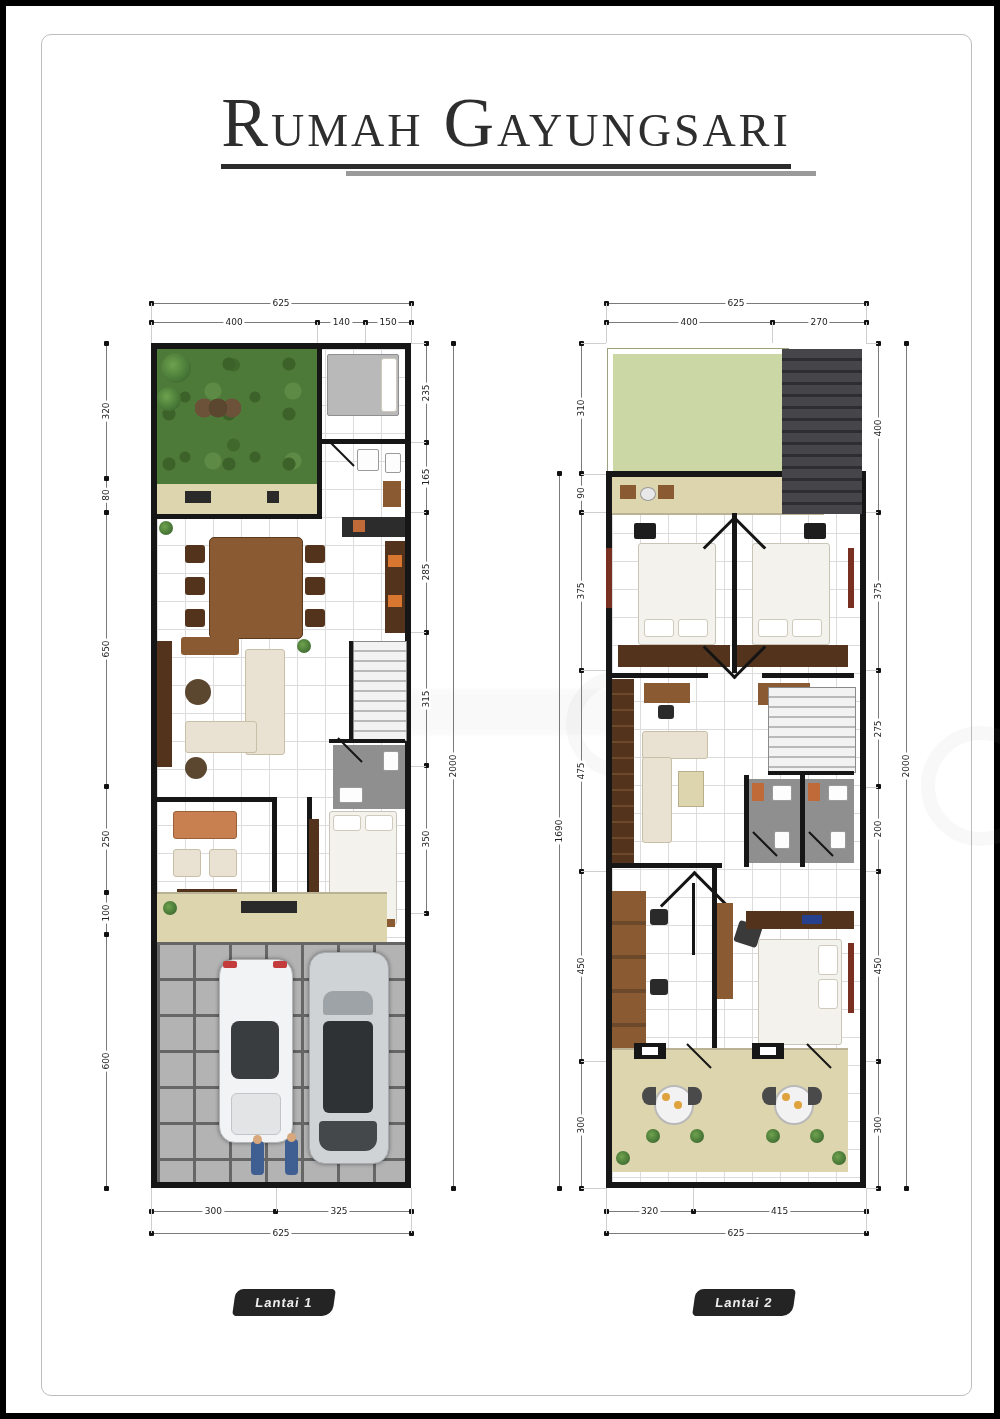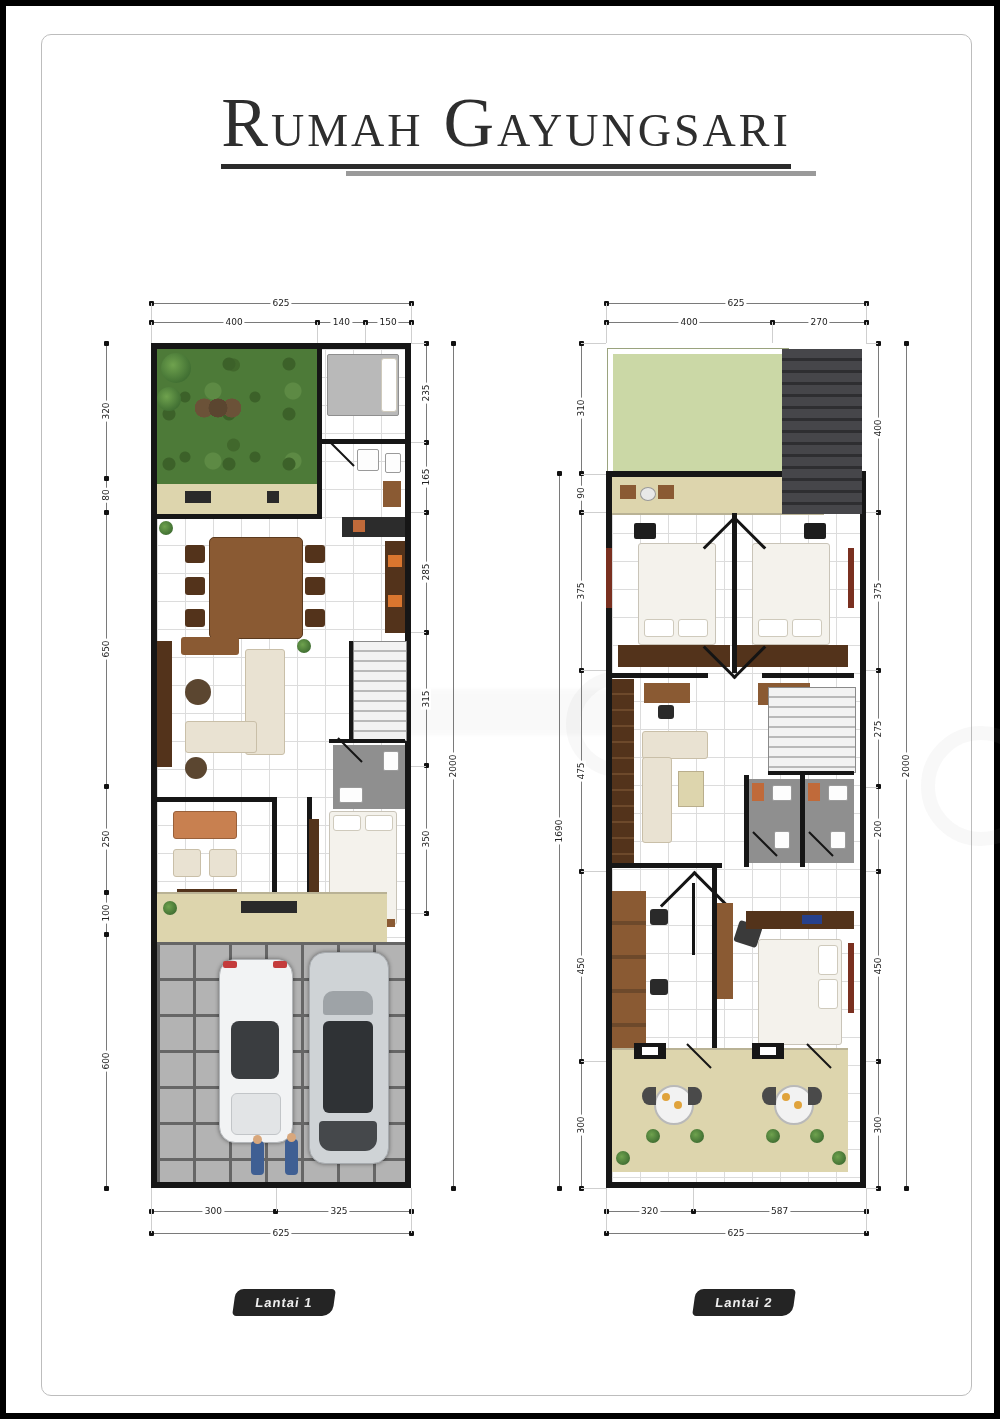--- a/index.html
+++ b/index.html
@@ -353,21 +353,21 @@
       <div class="dim-lab" style="left: 683.2px; top: 316px;">400</div>
       <div class="dim-lab" style="left: 813.2px; top: 316px;">270</div>
       <div class="dim-tick" style="left: 597.5px; top: 313.5px;"></div>
       <div class="dim-guide" style="left: 600px; top: 316px; width: 1px; height: 21px;"></div>
       <div class="dim-tick" style="left: 763.9px; top: 313.5px;"></div>
       <div class="dim-guide" style="left: 766.4px; top: 316px; width: 1px; height: 21px;"></div>
       <div class="dim-tick" style="left: 857.5px; top: 313.5px;"></div>
       <div class="dim-guide" style="left: 860px; top: 316px; width: 1px; height: 21px;"></div>
       <div class="dim-line" style="left: 600px; top: 1205px; width: 260px; height: 1px;"></div>
       <div class="dim-lab" style="left: 643.68px; top: 1205px;">320</div>
-      <div class="dim-lab" style="left: 773.68px; top: 1205px;">587</div>
+      <div class="dim-lab" style="left: 773.68px; top: 1205px;">415</div>
       <div class="dim-tick" style="left: 597.5px; top: 1202.5px;"></div>
       <div class="dim-guide" style="left: 600px; top: 1182px; width: 1px; height: 23px;"></div>
       <div class="dim-tick" style="left: 684.86px; top: 1202.5px;"></div>
       <div class="dim-guide" style="left: 687.36px; top: 1182px; width: 1px; height: 23px;"></div>
       <div class="dim-tick" style="left: 857.5px; top: 1202.5px;"></div>
       <div class="dim-guide" style="left: 860px; top: 1182px; width: 1px; height: 23px;"></div>
       <div class="dim-line" style="left: 600px; top: 1227px; width: 260px; height: 1px;"></div>
       <div class="dim-lab" style="left: 730px; top: 1227px;">625</div>
       <div class="dim-tick" style="left: 597.5px; top: 1224.5px;"></div>
       <div class="dim-guide" style="left: 600px; top: 1182px; width: 1px; height: 45px;"></div>

